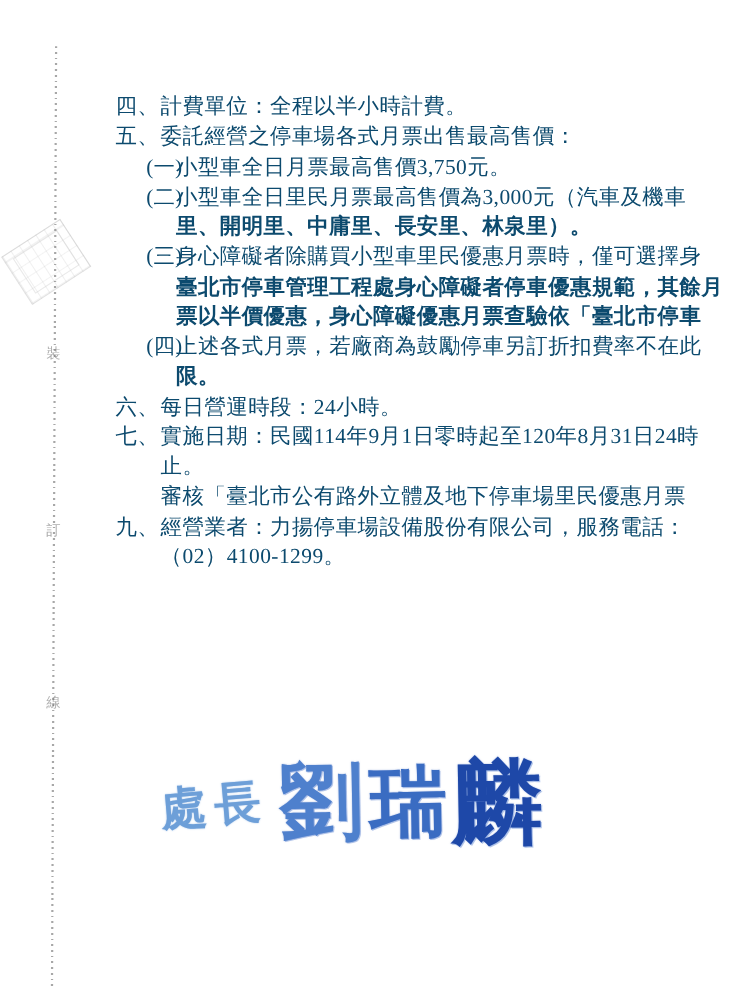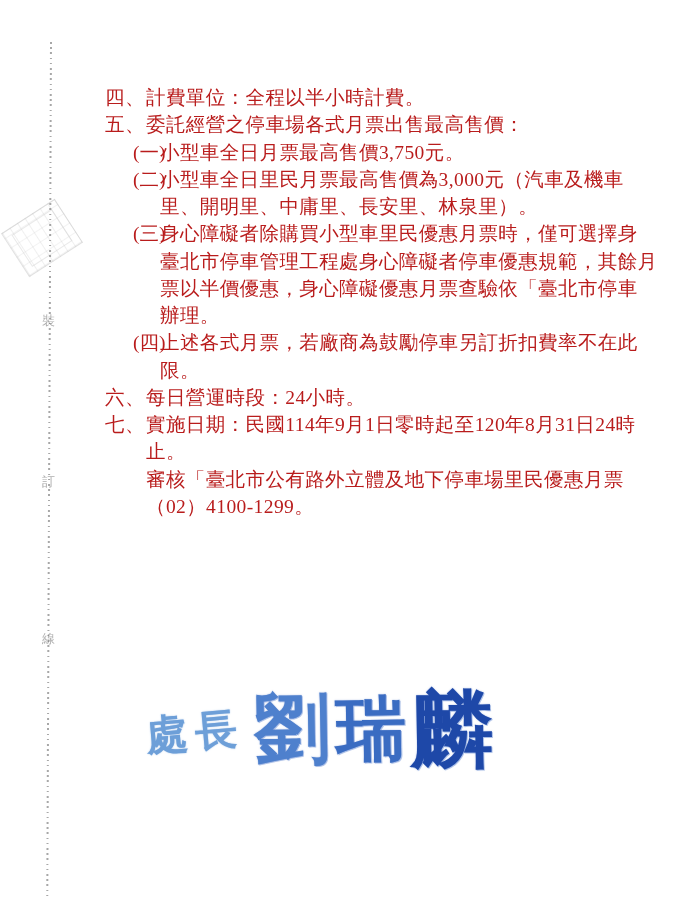--- a/index.html
+++ b/index.html
@@ -45,21 +45,21 @@
   
   .doc{
     position:absolute;left:105px;top:84px;width:540px;
     font-size:19.5px;letter-spacing:.4px;color:#1f1f1f;
   }
   .doc .line{
     height:27.25px;line-height:27.25px;white-space:nowrap;
   }
   .item .line.cont{padding-left:41px;}
   .subitem{margin-left:28px;}
-  .subitem .line.cont{padding-left:27px;}
+  .subitem .line.cont{padding-left:27px;font-weight:bold;}
   .marker{display:inline-block;}
   .item > .line > .marker{width:41px;}
   .subitem > .line > .marker{width:27px;letter-spacing:0;}
   
   .stamp{
     position:absolute;left:146px;top:676px;
     display:flex;align-items:flex-start;
     transform:rotate(-1deg);
     pointer-events:none;
   }
@@ -86,55 +86,55 @@
   <div class="binding-line"></div>
 
   <span class="binding-char c0">裝</span>
   <span class="binding-char c1">訂</span>
   <span class="binding-char c2">線</span>
 
   <div class="bleed-stamp">
     <div class="inner"></div>
   </div>
 
-  <div class="doc" style="color: #b91c1c;">
+  <div class="doc" style="color: #0c4a6e;">
       <div class="item">
         <div class="line"><span class="marker">四、</span><span>計費單位：全程以半小時計費。</span></div>
       </div>
       <div class="item">
         <div class="line"><span class="marker">五、</span><span>委託經營之停車場各式月票出售最高售價：</span></div>
       </div>
       <div class="subitem">
         <div class="line"><span class="marker">(一)</span><span>小型車全日月票最高售價3,750元。</span></div>
       </div>
       <div class="subitem">
         <div class="line"><span class="marker">(二)</span><span>小型車全日里民月票最高售價為3,000元（汽車及機車</span></div>
         <div class="line cont"><span>里、開明里、中庸里、長安里、林泉里）。</span></div>
       </div>
       <div class="subitem">
         <div class="line"><span class="marker">(三)</span><span>身心障礙者除購買小型車里民優惠月票時，僅可選擇身</span></div>
         <div class="line cont"><span>臺北市停車管理工程處身心障礙者停車優惠規範，其餘月</span></div>
         <div class="line cont"><span>票以半價優惠，身心障礙優惠月票查驗依「臺北市停車</span></div>
-        <div class="line cont"><span>辦理。</span></div>
       </div>
       <div class="subitem">
         <div class="line"><span class="marker">(四)</span><span>上述各式月票，若廠商為鼓勵停車另訂折扣費率不在此</span></div>
         <div class="line cont"><span>限。</span></div>
       </div>
       <div class="item">
         <div class="line"><span class="marker">六、</span><span>每日營運時段：24小時。</span></div>
       </div>
       <div class="item">
         <div class="line"><span class="marker">七、</span><span>實施日期：民國114年9月1日零時起至120年8月31日24時</span></div>
         <div class="line cont"><span>止。</span></div>
       </div>
       <div class="item">
         <div class="line cont"><span>審核「臺北市公有路外立體及地下停車場里民優惠月票</span></div>
       </div>
       <div class="item">
+        <div class="line"><span class="marker">九、</span><span>經營業者：力揚停車場設備股份有限公司，服務電話：</span></div>
         <div class="line cont"><span>（02）4100-1299。</span></div>
       </div>
     </div>
 
   <div class="stamp">
     <span class="stamp-title" style="color: rgb(109, 159, 216);">處長</span>
     <span class="stamp-name">
         <span class="stamp-char stamp-char-0" style="color: rgb(78, 128, 205);">劉</span>
         <span class="stamp-char stamp-char-1" style="color: rgb(58, 108, 194);">瑞</span>
         <span class="stamp-char stamp-char-2" style="color: rgb(30, 72, 168);">麟</span>

